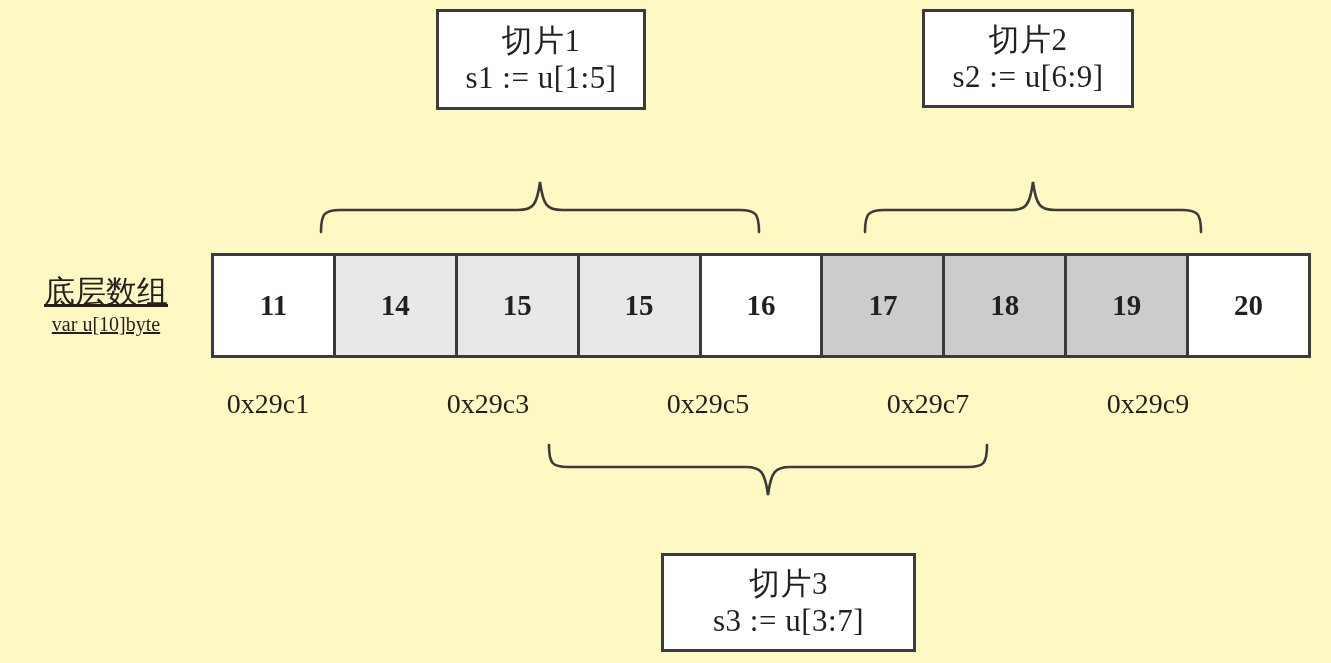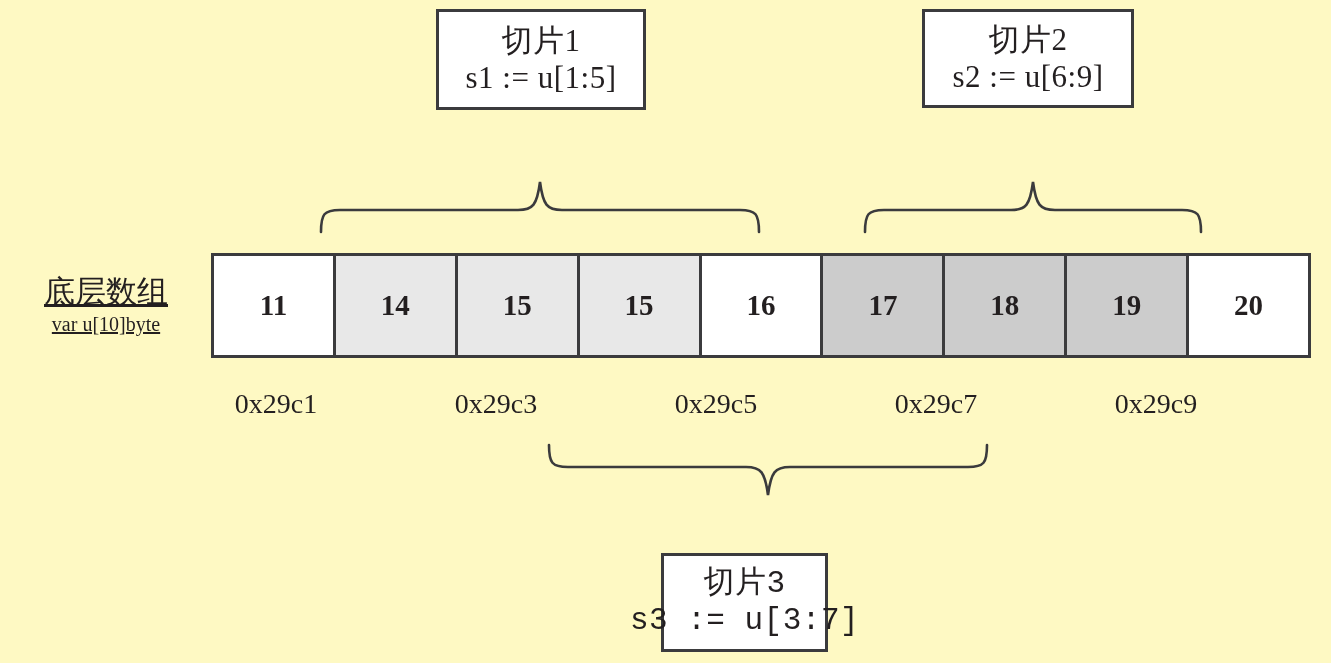--- a/index.html
+++ b/index.html
@@ -34,21 +34,21 @@
     letter-spacing: 0.5px;
   }
   .slice-box .sb-expr {
     font-size: 31px;
     letter-spacing: 0.5px;
     white-space: pre;
   }
 
   #slice-box-1 { left: 436px; top: 9px;  width: 210px; height: 101px; }
   #slice-box-2 { left: 922px; top: 9px;  width: 212px; height: 99px; }
-  #slice-box-3 { left: 661px; top: 553px; width: 167px; height: 99px; font-family: Liberation Mono, monospace; }
+  #slice-box-3 { left: 661px; top: 553px; width: 255px; height: 99px; }
 
   
   #array-label {
     position: absolute;
     left: 6px;
     top: 272px;
     width: 200px;
     text-align: center;
     line-height: 1.28;
     text-decoration: underline;
@@ -79,21 +79,21 @@
     font-size: 29px;
     background: #ffffff;
   }
   .cell:last-child { border-right: none; }
   .cell.fill-light { background: #e8e8e8; }
   .cell.fill-dark  { background: #cccccc; justify-content: center; }
 
   
   #address-row {
     position: absolute;
-    left: 221px;
+    left: 213px;
     top: 388px;
     width: 1100px;
     height: 36px;
   }
   .addr {
     position: absolute;
     top: 0;
     transform: translateX(-50%);
     font-size: 28px;
     white-space: nowrap;

